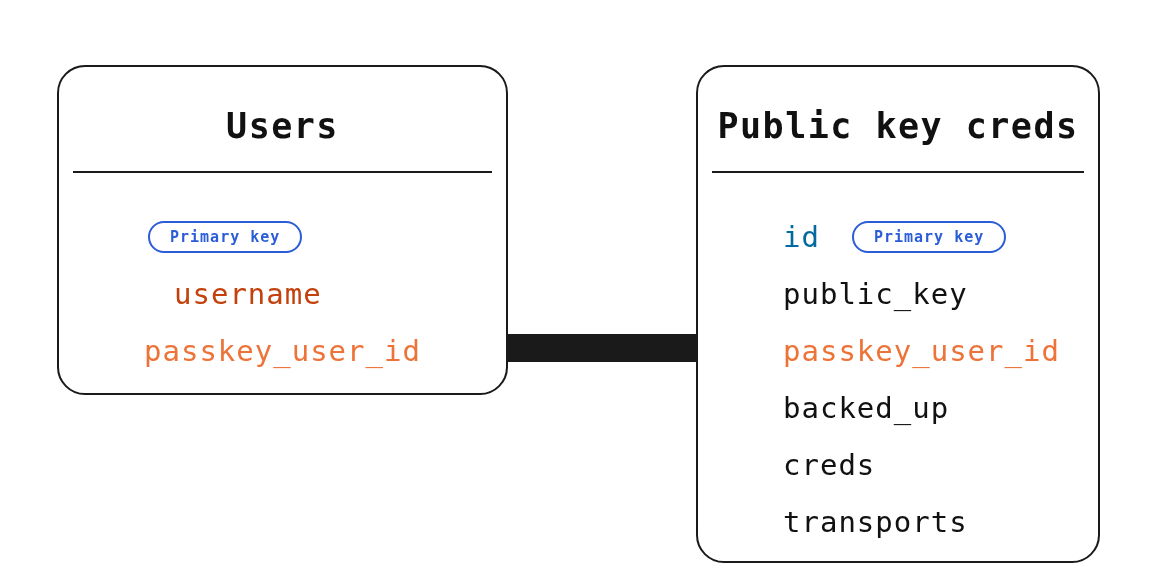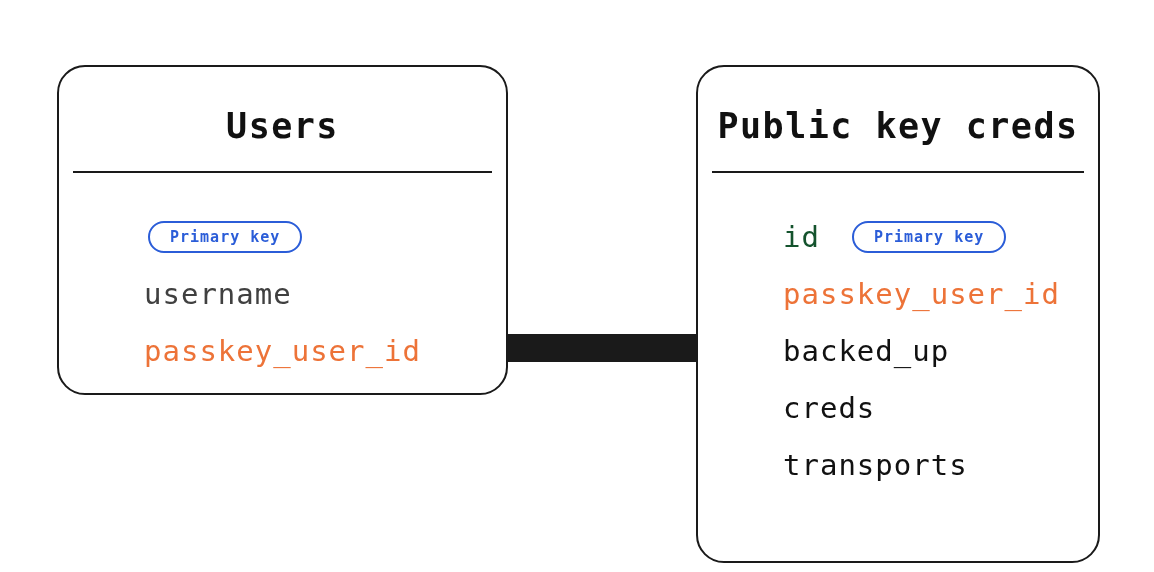--- a/index.html
+++ b/index.html
@@ -89,38 +89,41 @@
 
   <div class="table table-users" style="border-color: rgb(26, 26, 26);">
     <div class="table-header" style="border-bottom-color: rgb(26, 26, 26);">
       <span class="table-title">Users</span>
     </div>
     <div class="table-fields">
         <div class="field-row">
           <span class="pk-badge" style="color: rgb(43, 93, 216); border-color: rgb(43, 93, 216);">Primary key</span>
         </div>
         <div class="field-row">
-          <span class="field-name" style="color: #404040;">username</span>
+          <span class="field-name" style="color: #c2410c; margin-left: 30px;">username</span>
         </div>
         <div class="field-row">
           <span class="field-name" style="color: rgb(237, 115, 56);">passkey_user_id</span>
         </div>
       </div>
   </div>
 
   <div class="relationship-line" style="background: rgb(26, 26, 26);"></div>
 
   <div class="table table-pkc" style="border-color: rgb(26, 26, 26);">
     <div class="table-header" style="border-bottom-color: rgb(26, 26, 26);">
       <span class="table-title">Public key creds</span>
     </div>
     <div class="table-fields">
         <div class="field-row">
-          <span class="field-name" style="color: #14532d;">id</span>
+          <span class="field-name" style="color: #0369a1;">id</span>
           <span class="pk-badge" style="color: rgb(43, 93, 216); border-color: rgb(43, 93, 216);">Primary key</span>
+        </div>
+        <div class="field-row">
+          <span class="field-name" style="color: rgb(17, 17, 17);">public_key</span>
         </div>
         <div class="field-row">
           <span class="field-name" style="color: rgb(237, 115, 56);">passkey_user_id</span>
         </div>
         <div class="field-row">
           <span class="field-name" style="color: rgb(17, 17, 17);">backed_up</span>
         </div>
         <div class="field-row">
           <span class="field-name" style="color: rgb(17, 17, 17);">creds</span>
         </div>

